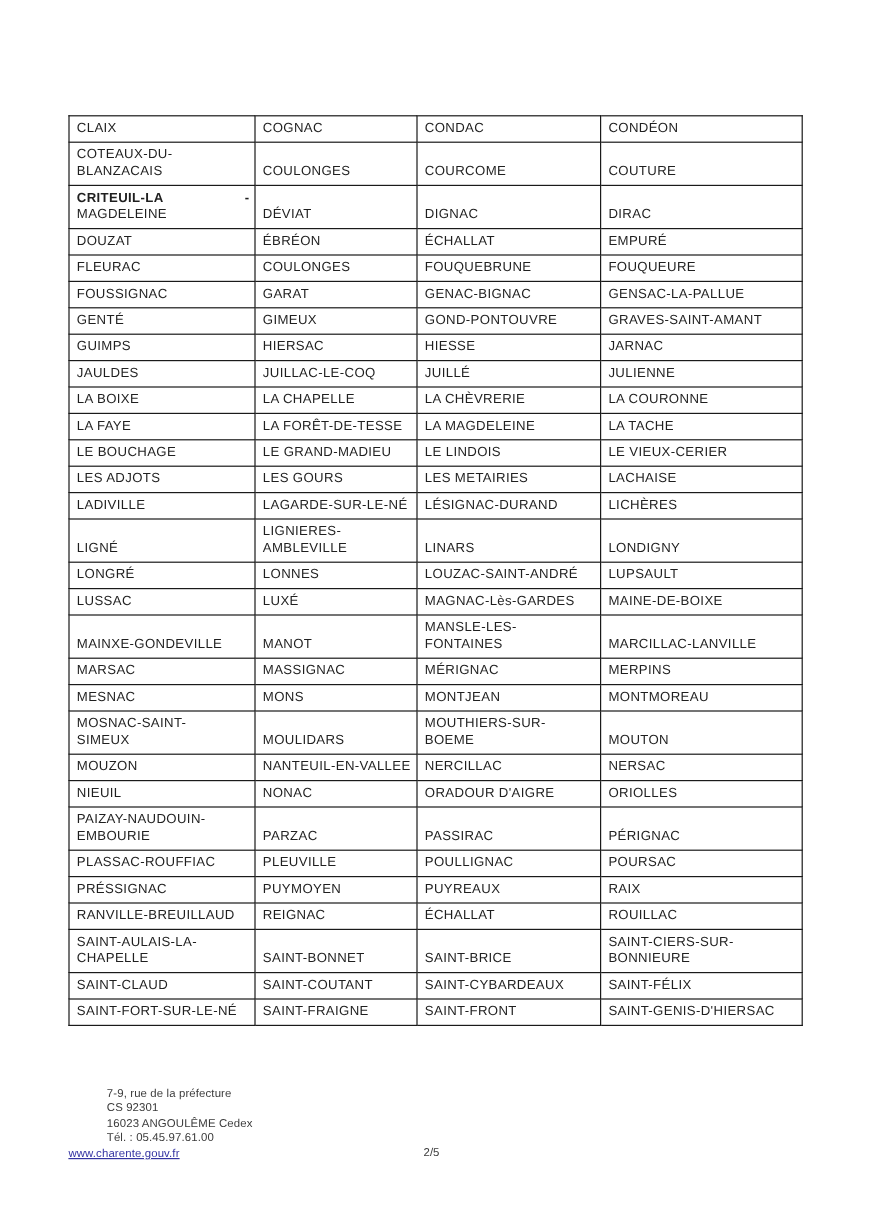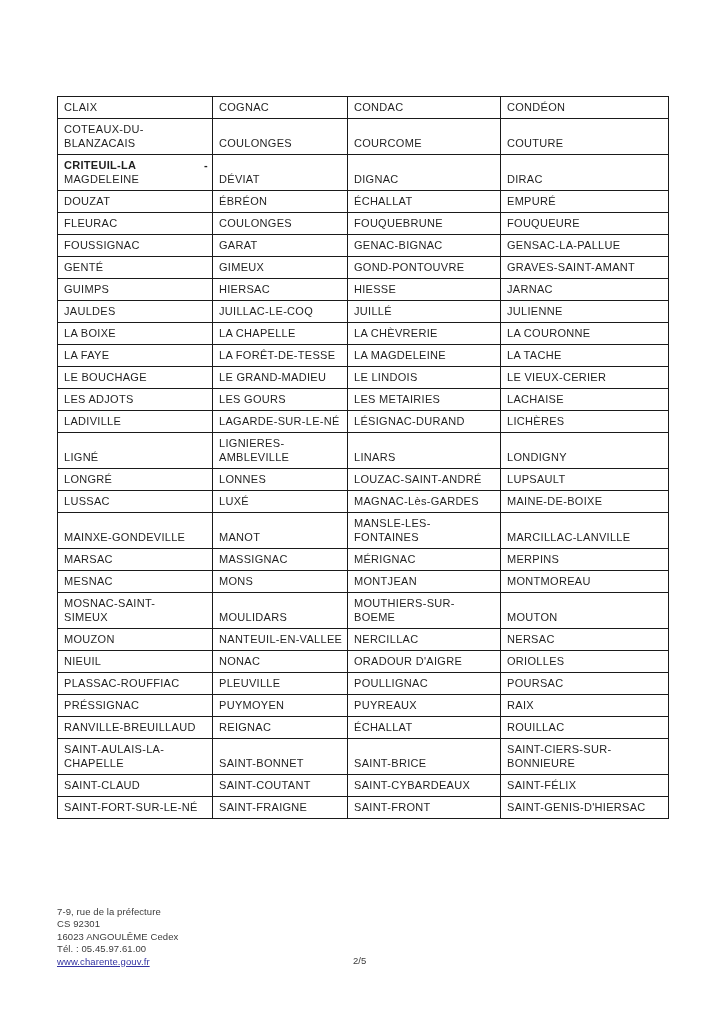--- a/index.html
+++ b/index.html
@@ -52,20 +52,21 @@
     position: absolute;
     left: 57px;
     top: 906px;
     font-size: 9.5px;
     line-height: 12.4px;
     color: #3b3b3b;
     letter-spacing: 0.1px;
   }
   .footer .addr-line {
     display: block;
+    margin-left: 32px;
   }
   .footer a.site-link {
     color: #3333a2;
     text-decoration: underline;
     cursor: pointer;
   }
   .page-number {
     position: absolute;
     left: 353px;
     top: 955px;
@@ -221,20 +222,26 @@
           <td>NERCILLAC</td>
           <td>NERSAC</td>
         </tr>
         <tr>
           <td>NIEUIL</td>
           <td>NONAC</td>
           <td>ORADOUR D'AIGRE</td>
           <td>ORIOLLES</td>
         </tr>
         <tr>
+          <td><div>PAIZAY-NAUDOUIN-</div><div>EMBOURIE</div></td>
+          <td>PARZAC</td>
+          <td>PASSIRAC</td>
+          <td>PÉRIGNAC</td>
+        </tr>
+        <tr>
           <td>PLASSAC-ROUFFIAC</td>
           <td>PLEUVILLE</td>
           <td>POULLIGNAC</td>
           <td>POURSAC</td>
         </tr>
         <tr>
           <td>PRÉSSIGNAC</td>
           <td>PUYMOYEN</td>
           <td>PUYREAUX</td>
           <td>RAIX</td>

